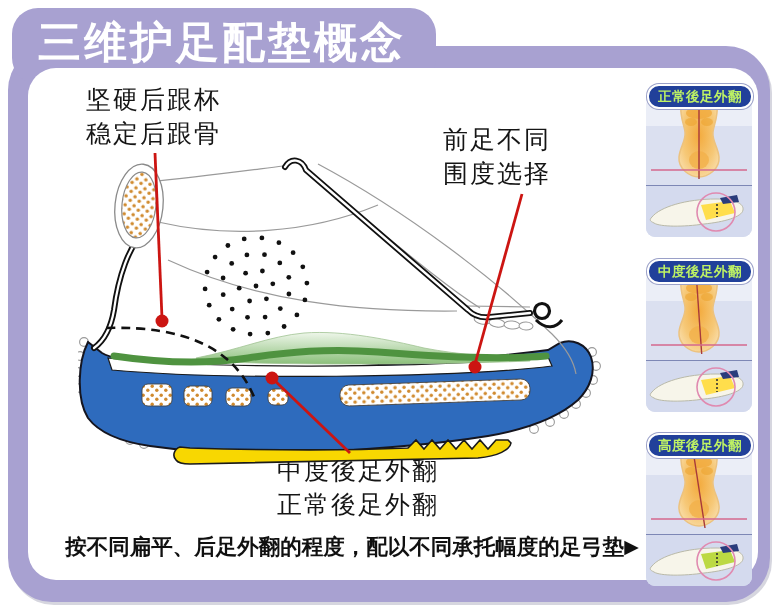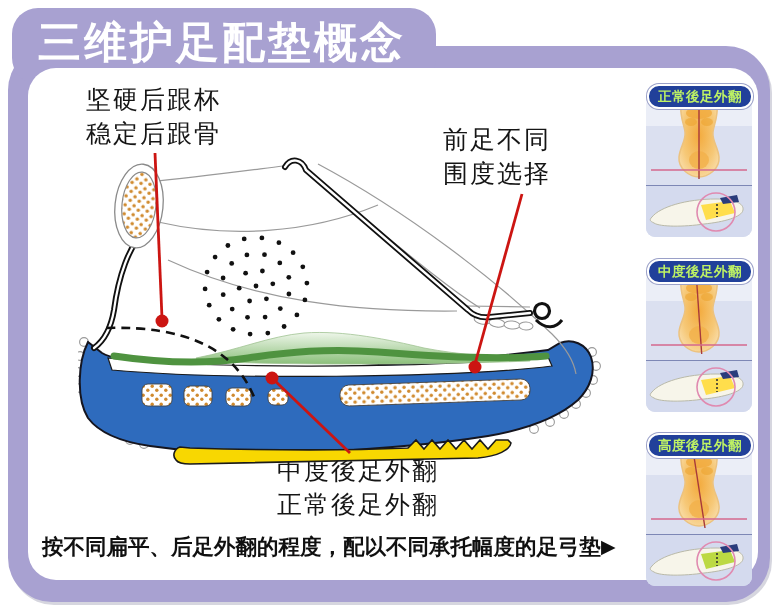--- a/index.html
+++ b/index.html
@@ -20,21 +20,21 @@
 
   
   .ann{position:absolute;color:#151515;font-size:25px;line-height:34px;
        letter-spacing:2px;font-weight:500;white-space:nowrap;}
   .ann-heel{left:86px;top:82px;}
   .ann-forefoot{left:443px;top:122px;}
   .ann-insole{left:277px;top:453px;}
 
   .bottom-note{position:absolute;left:42px;top:532px;width:620px;
        font-size:21.5px;font-weight:700;color:#101010;letter-spacing:0px;
-       white-space:nowrap;}
+       white-space:nowrap;text-align:center;}
   .bottom-note .arrow{font-size:19px;position:relative;top:-1px;}
 
   
   .panel{position:absolute;left:646px;width:108px;}
   .panel-body{position:relative;margin-top:13px;width:106px;height:140px;
        background:#dbe0f0;border-radius:9px;overflow:hidden;
        display:flex;flex-direction:column;}
   .badge{position:absolute;left:1px;top:0;z-index:3;width:102px;height:21px;
        background:var(--navy);border:2px solid #ffffff;border-radius:12px;
        box-shadow:0 0 0 1px #9aa0c8;

